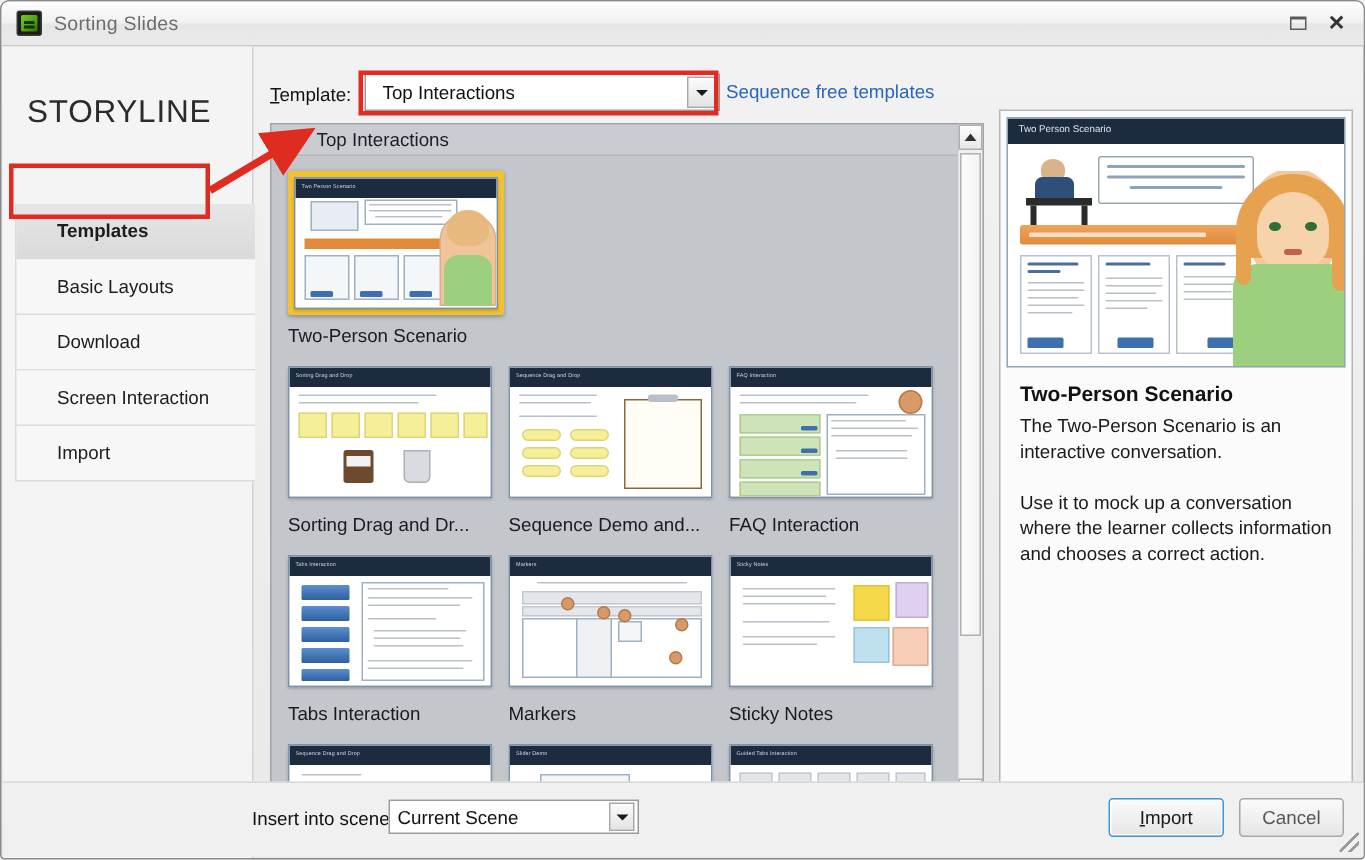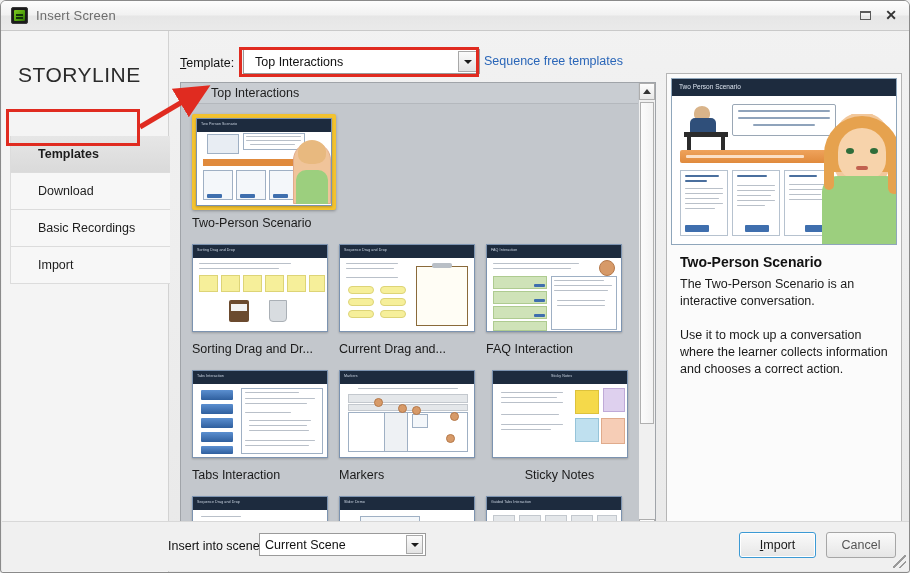--- a/index.html
+++ b/index.html
@@ -289,42 +289,45 @@
   .anno.nav { left: 5px; top: 108px; width: 134px; height: 37px; }
   svg.arrow { position: absolute; left: 0; top: 0; width: 910px; height: 573px; pointer-events: none; }
 </style>
 </head>
 <body>
 
 <div class="window">
 
   <div class="titlebar">
     <span class="app-icon"></span>
-    <span class="title-text">Insert Screen</span>
+    <span class="title-text">Sorting Slides</span>
     <span class="win-btns">
       <span class="win-btn">
           <span class="max-glyph"></span>
         </span>
       <span class="win-btn">
           <span class="close-glyph">✕</span>
         </span>
     </span>
   </div>
 
   <div class="sidebar">
     <div class="brand">STORYLINE</div>
     <div class="nav">
       <div class="nav-item selected">
           <span>Templates</span>
         </div>
       <div class="nav-item">
+          <span>Basic Layouts</span>
+        </div>
+      <div class="nav-item">
           <span>Download</span>
         </div>
       <div class="nav-item">
-          <span>Basic Recordings</span>
+          <span>Screen Interaction</span>
         </div>
       <div class="nav-item">
           <span>Import</span>
         </div>
     </div>
   </div>
 
   <div class="content">
 
     <div class="toolbar-row">
@@ -387,21 +390,21 @@
                 <div class="mnote" style="left:40px;top:28px;width:26px;height:8px;border-radius:4px;"></div>
                 <div class="mnote" style="left:8px;top:40px;width:26px;height:8px;border-radius:4px;"></div>
                 <div class="mnote" style="left:40px;top:40px;width:26px;height:8px;border-radius:4px;"></div>
                 <div class="mnote" style="left:8px;top:52px;width:26px;height:8px;border-radius:4px;"></div>
                 <div class="mnote" style="left:40px;top:52px;width:26px;height:8px;border-radius:4px;"></div>
                 <div class="mbox" style="left:76px;top:8px;width:52px;height:60px;background:#fffdf5;border-color:#8a6a3a;border-width:1.6px;"></div>
                 <div style="position:absolute;left:92px;top:5px;width:20px;height:5px;background:#b9bfc6;border-radius:2px;"></div>
               </div>
             </div>
           </span>
-          <div class="cap">Current Drag and...</div>
+          <div class="cap">Sequence Demo and...</div>
         </div>
 
         <div class="cell" style="left:11px; top:140px;">
           <span class="thumb-wrap">
             <div class="thumb">
               <div class="th-title">Sorting Drag and Drop</div>
               <div class="th-body">
                 <div class="mline" style="left:6px;top:5px;width:92px;"></div>
                 <div class="mline" style="left:6px;top:10px;width:80px;"></div>
                 <div class="mnote" style="left:6px;top:17px;width:19px;height:17px;"></div>
@@ -487,21 +490,21 @@
                 <div class="mdot" style="left:58px;top:20px;width:9px;height:9px;"></div>
                 <div class="mdot" style="left:72px;top:22px;width:9px;height:9px;"></div>
                 <div class="mdot" style="left:110px;top:28px;width:9px;height:9px;"></div>
                 <div class="mdot" style="left:106px;top:50px;width:9px;height:9px;"></div>
               </div>
             </div>
           </span>
           <div class="cap">Markers</div>
         </div>
 
-        <div class="cell" style="left:305px; top:266px;text-align:center;">
+        <div class="cell" style="left:305px; top:266px;">
           <span class="thumb-wrap">
             <div class="thumb">
               <div class="th-title">Sticky Notes</div>
               <div class="th-body">
                 <div class="mline" style="left:8px;top:8px;width:62px;"></div>
                 <div class="mline" style="left:8px;top:13px;width:56px;"></div>
                 <div class="mline" style="left:8px;top:18px;width:62px;"></div>
                 <div class="mline" style="left:8px;top:30px;width:58px;"></div>
                 <div class="mline" style="left:8px;top:40px;width:62px;"></div>
                 <div class="mline" style="left:8px;top:45px;width:50px;"></div>

